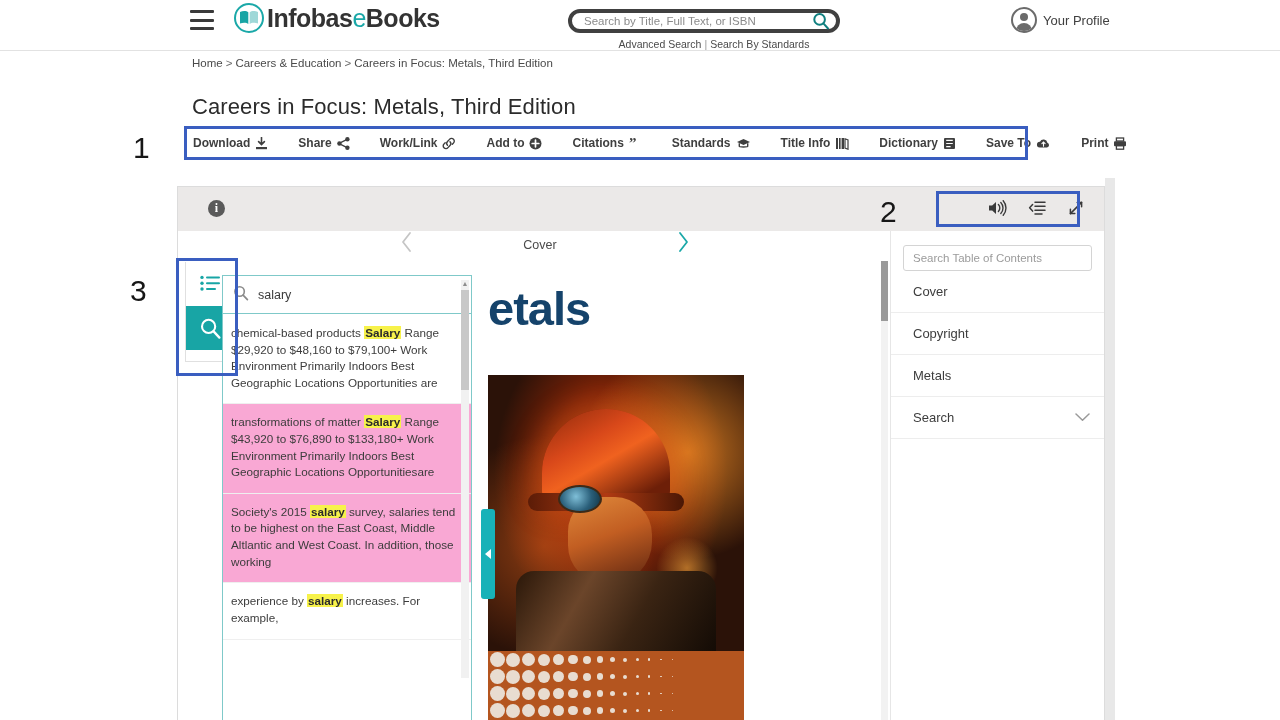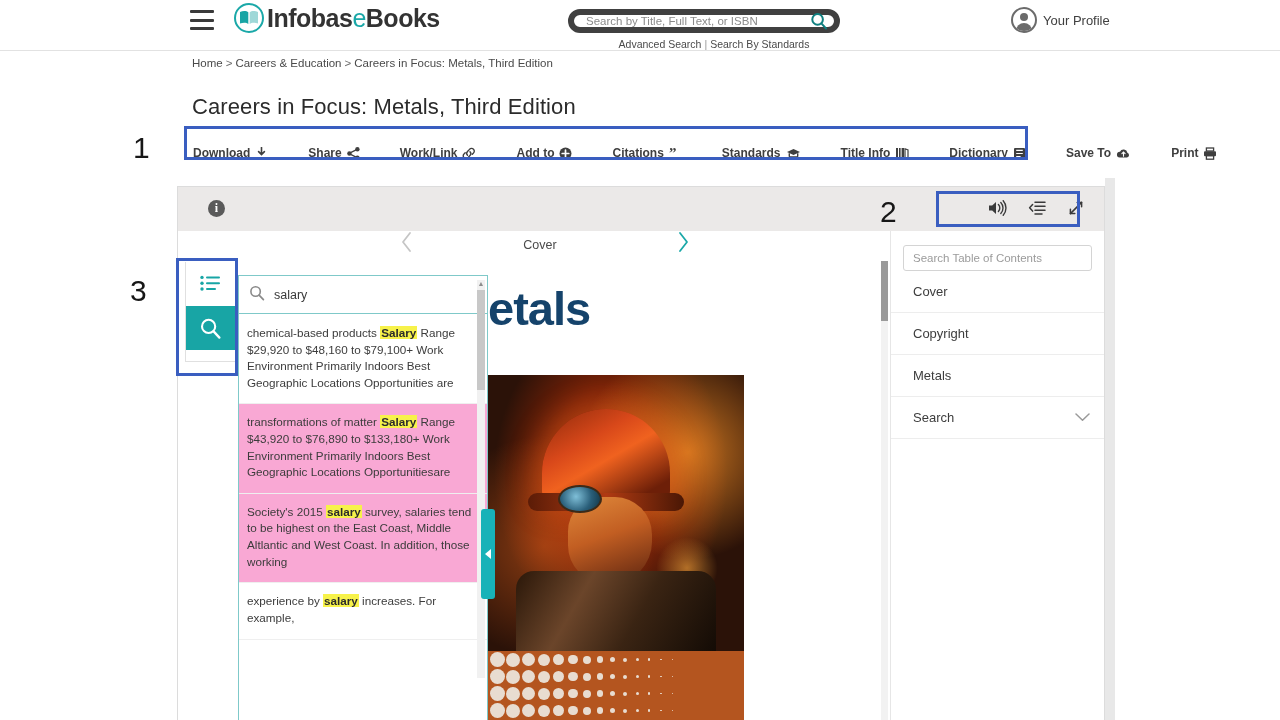--- a/index.html
+++ b/index.html
@@ -27,21 +27,21 @@
     width: 30px; height: 30px; border-radius: 50%;
     border: 2.5px solid #1aa8a8; display: flex; align-items: center; justify-content: center;
     background: #fff; margin-right: 3px;
   }
   .logo-text { font-size: 25px; letter-spacing: -0.5px; color: #4d4d4d; font-weight: 300; }
   .logo-text b { font-weight: 700; color: #333; }
   .logo-text .tealchar { color: #1aa8a8; font-weight: 400; }
 
   .searchwrap { position: absolute; left: 568px; top: 9px; }
   .searchbox {
-    width: 272px; height: 24px; border: 6px solid #404040; border-radius: 13px;
+    width: 272px; height: 24px; border: 4px solid #404040; border-radius: 13px;
     background: #fff; display: flex; align-items: center; padding: 0 6px 0 12px;
   }
   .searchbox input {
     border: none; outline: none; flex: 1; font-size: 11.5px; color: #555;
     font-family: "Liberation Sans", sans-serif; background: transparent;
   }
   .searchbox input::placeholder { color: #8b8b8b; }
   .search-go { width: 18px; height: 18px; flex: 0 0 18px; }
   .sublinks {
     position: absolute; left: 10px; top: 29px; width: 272px; text-align: center;
@@ -74,21 +74,21 @@
   .breadcrumb .current { color: #4a4a4a; }
 
   .page-title {
     position: absolute; left: 192px; top: 94px; font-size: 22px;
     color: #2b2b2b; font-weight: 400; letter-spacing: 0.1px;
   }
 
   
   .toolbar {
     position: absolute; left: 184px; top: 126px; width: 844px; height: 34px;
-    background: #fff; display: flex; align-items: flex-end; padding-left: 9px; gap: 10px;
+    background: #fff; display: flex; align-items: center; padding-left: 9px; gap: 0;
   }
   .tool {
     display: flex; align-items: center; gap: 5px; font-size: 12px; color: #3f3f3f;
     font-weight: 700; cursor: pointer; padding: 0 15px 0 0; white-space: nowrap;
   }
   .tool:not(:first-child) { padding-left: 15px; }
   .tool .ti { display: inline-flex; align-items: center; }
 
   .anno {
     position: absolute; border: 3px solid #3a5ec0; pointer-events: none;
@@ -133,21 +133,21 @@
     background: #fff; border: 1px solid #e0e0e0; border-top: none;
   }
   .rail-btn {
     width: 49px; height: 44px; display: flex; align-items: center; justify-content: center;
     cursor: pointer;
   }
   .rail-btn.active { background: #18a5a5; }
 
   
   .spanel {
-    position: absolute; left: 60px; top: 88px; width: 250px; height: 446px;
+    position: absolute; left: 44px; top: 88px; width: 250px; height: 446px;
     background: #fff; border: 1px solid #7fc9c9; border-bottom: none;
   }
   .spanel-input {
     height: 38px; border-bottom: 1px solid #7fc9c9; display: flex; align-items: center;
     padding: 0 10px; gap: 9px; background: #fff;
   }
   .spanel-input input {
     border: none; outline: none; flex: 1; font-size: 12.5px; color: #3a3a3a;
     font-family: "Liberation Sans", sans-serif; background: transparent;
   }

